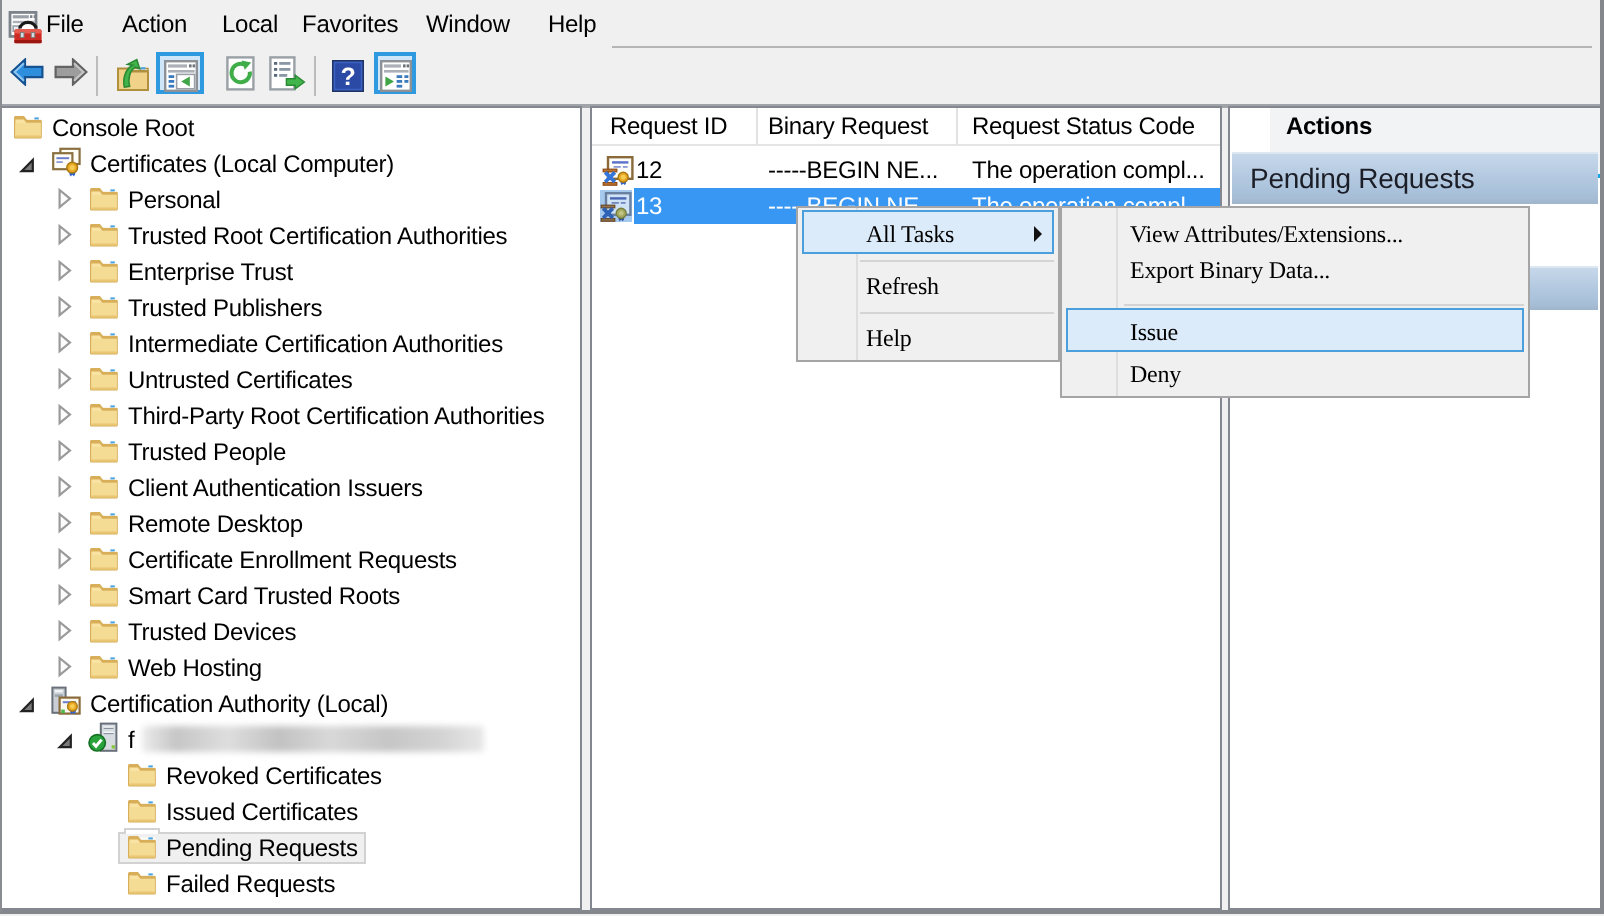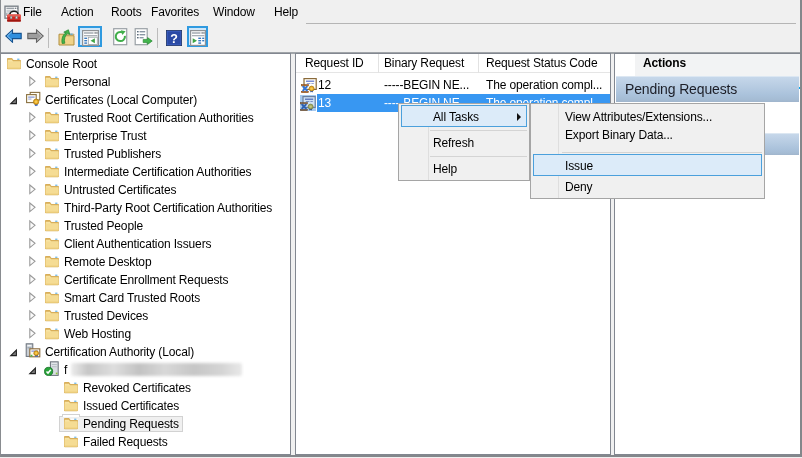--- a/index.html
+++ b/index.html
@@ -68,21 +68,21 @@
   background:linear-gradient(#c6d7ea 0%, #aac2db 72%, #a5bcd4 90%, #a0b5cc 100%);
   border-top:1px solid #dce7f2;
   font-size:14px; color:#1c1e27; line-height:24px; padding-left:9px;
 }
 
 .menu {
   position:absolute; background:#f0f0f0; border:1px solid #a5a5a5;
   z-index:20;
 }
 .menu .gutter { position:absolute; top:0; bottom:0; left:29px; width:1px; background:#dedede; }
-.menu .item { position:absolute; left:2px; right:2px; height:22px; line-height:22px; }
+.menu .item { position:absolute; left:2px; right:2px; height:22px; line-height:22px;font-family:Liberation Serif, serif; }
 .menu .item .txt { position:absolute; left:32px; }
 .menu .hitem { background:#dcebf9; border:1px solid #4ba0dc; }
 .menu .hitem .txt { left:31px; }
 .menu .sep { position:absolute; left:31px; right:2px; height:1px; background:#d4d4d4; }
 .subarrow { position:absolute; right:5px; top:4px; width:0; height:0; border-left:4px solid #111; border-top:4px solid transparent; border-bottom:4px solid transparent; margin-top:3px; }
 </style>
 </head>
 <body>
 
 <div id="menubar">
@@ -95,21 +95,21 @@
     <rect x="2.6" y="9" width="3" height="2.6" fill="#e8eaec" stroke="#9aa1a8" stroke-width="0.8"></rect>
     <path d="M6 10.2 a4 3 0 0 1 8 0" fill="none" stroke="#1a1a1a" stroke-width="1.6"></path>
     <rect x="3.2" y="10.6" width="13.6" height="7" rx="1" fill="#cf2a23"></rect>
     <rect x="3.2" y="10.6" width="13.6" height="2.2" rx="1" fill="#e85c50"></rect>
     <rect x="3.2" y="16" width="13.6" height="1.6" fill="#9c1610"></rect>
     <rect x="6.2" y="12.2" width="1.8" height="2.6" fill="#d8dce0" stroke="#7a7a7a" stroke-width="0.5"></rect>
     <rect x="11.6" y="12.2" width="1.8" height="2.6" fill="#d8dce0" stroke="#7a7a7a" stroke-width="0.5"></rect>
   </svg>
   <span class="mi" style="left:22px;">File</span>
   <span class="mi" style="left:60px;">Action</span>
-  <span class="mi" style="left:110px;">Roots</span>
+  <span class="mi" style="left:110px;">Local</span>
   <span class="mi" style="left:150px;">Favorites</span>
   <span class="mi" style="left:212px;">Window</span>
   <span class="mi" style="left:273px;">Help</span>
   <div id="menuline1"></div>
   <div id="menuline2"></div>
 </div>
 
 <div id="toolbar">
 
   <svg style="left:4px; top:5px;" width="17" height="14" viewBox="0 0 17 14">
@@ -187,42 +187,42 @@
 <div id="tree" class="panel">
   <div id="treerows" style="padding-top:1px;">
       <div class="trow" style="padding-left:5px;"><svg class="ticon" width="16" height="16" viewBox="0 0 16 16">
           <path d="M1 3.8 C1 3.3 1.4 3 1.9 3 H6 l1.3 1.7 H14 c.5 0 .9.3.9.8 v8 c0 .5-.4.8-.9.8 H1.9 C1.4 14.3 1 14 1 13.5 Z" fill="#d8ae59"></path>
           <path d="M7.6 4.9 H14.9 v-0.4 c0-.5-.4-.8-.9-.8 H7.3 Z" fill="#fdfdfb"></path>
           <rect x="11.2" y="3.7" width="2.2" height="1" fill="#4aa3e0"></rect>
           <path d="M1.7 4.8 h4.2 l1.2 1.6 h7.2 v7.2 H1.7 Z" fill="#f8e3a3"></path>
           <path d="M1.7 6.5 h12.6 v6.8 H1.7 Z" fill="#f5dc94"></path>
           <path d="M1.7 13.6 h12.6 v-0.9 H1.7 Z" fill="#eac873"></path>
         </svg><span class="tlabel">Console Root</span></div>
-      <div class="trow" style="padding-left:27px;"><span class="arrowcell"><svg class="ticon" width="16" height="16" viewBox="0 0 16 16">
-            <path d="M1.8 4 L7 8.3 L1.8 12.6 Z" fill="#fcfcfc" stroke="#9a9a9a" stroke-width="1.1"></path>
-          </svg></span><svg class="ticon" width="16" height="16" viewBox="0 0 16 16">
-          <path d="M1 3.8 C1 3.3 1.4 3 1.9 3 H6 l1.3 1.7 H14 c.5 0 .9.3.9.8 v8 c0 .5-.4.8-.9.8 H1.9 C1.4 14.3 1 14 1 13.5 Z" fill="#d8ae59"></path>
-          <path d="M7.6 4.9 H14.9 v-0.4 c0-.5-.4-.8-.9-.8 H7.3 Z" fill="#fdfdfb"></path>
-          <rect x="11.2" y="3.7" width="2.2" height="1" fill="#4aa3e0"></rect>
-          <path d="M1.7 4.8 h4.2 l1.2 1.6 h7.2 v7.2 H1.7 Z" fill="#f8e3a3"></path>
-          <path d="M1.7 6.5 h12.6 v6.8 H1.7 Z" fill="#f5dc94"></path>
-          <path d="M1.7 13.6 h12.6 v-0.9 H1.7 Z" fill="#eac873"></path>
-        </svg><span class="tlabel">Personal</span></div>
       <div class="trow" style="padding-left:8px;"><span class="arrowcell"><svg class="ticon" width="16" height="16" viewBox="0 0 16 16">
             <path d="M1.8 12.6 L7.4 7 L7.4 12.6 Z" fill="#7a7a7a" stroke="#222" stroke-width="1.1"></path>
           </svg></span><svg class="ticon" width="16" height="16" viewBox="0 0 16 16">
           <rect x="5.2" y="1.4" width="9.6" height="7.6" fill="#fffef6" stroke="#8a7040" stroke-width="1.1"></rect>
           <rect x="1.6" y="3.6" width="9.6" height="8" fill="#fffef6" stroke="#8a7040" stroke-width="1.1"></rect>
           <rect x="3.2" y="5.6" width="6.4" height="1" fill="#6a7fd0"></rect>
           <rect x="3.2" y="7.6" width="3.2" height="0.9" fill="#8a9ad8"></rect>
           <path d="M9.3 12.6 l1 2.7 1-1 1.3 0.3 -1-2.7 Z" fill="#2f63d0"></path>
           <path d="M13 12.6 l-1 2.7 -1-1 -1.3 0.3 1-2.7 Z" fill="#2f63d0"></path>
           <circle cx="11.1" cy="10.8" r="2.7" fill="#e8a923" stroke="#a8770f" stroke-width="0.7"></circle>
           <circle cx="11.1" cy="10.8" r="1.3" fill="#f6cc55"></circle>
         </svg><span class="tlabel">Certificates (Local Computer)</span></div>
+      <div class="trow" style="padding-left:27px;"><span class="arrowcell"><svg class="ticon" width="16" height="16" viewBox="0 0 16 16">
+            <path d="M1.8 4 L7 8.3 L1.8 12.6 Z" fill="#fcfcfc" stroke="#9a9a9a" stroke-width="1.1"></path>
+          </svg></span><svg class="ticon" width="16" height="16" viewBox="0 0 16 16">
+          <path d="M1 3.8 C1 3.3 1.4 3 1.9 3 H6 l1.3 1.7 H14 c.5 0 .9.3.9.8 v8 c0 .5-.4.8-.9.8 H1.9 C1.4 14.3 1 14 1 13.5 Z" fill="#d8ae59"></path>
+          <path d="M7.6 4.9 H14.9 v-0.4 c0-.5-.4-.8-.9-.8 H7.3 Z" fill="#fdfdfb"></path>
+          <rect x="11.2" y="3.7" width="2.2" height="1" fill="#4aa3e0"></rect>
+          <path d="M1.7 4.8 h4.2 l1.2 1.6 h7.2 v7.2 H1.7 Z" fill="#f8e3a3"></path>
+          <path d="M1.7 6.5 h12.6 v6.8 H1.7 Z" fill="#f5dc94"></path>
+          <path d="M1.7 13.6 h12.6 v-0.9 H1.7 Z" fill="#eac873"></path>
+        </svg><span class="tlabel">Personal</span></div>
       <div class="trow" style="padding-left:27px;"><span class="arrowcell"><svg class="ticon" width="16" height="16" viewBox="0 0 16 16">
             <path d="M1.8 4 L7 8.3 L1.8 12.6 Z" fill="#fcfcfc" stroke="#9a9a9a" stroke-width="1.1"></path>
           </svg></span><svg class="ticon" width="16" height="16" viewBox="0 0 16 16">
           <path d="M1 3.8 C1 3.3 1.4 3 1.9 3 H6 l1.3 1.7 H14 c.5 0 .9.3.9.8 v8 c0 .5-.4.8-.9.8 H1.9 C1.4 14.3 1 14 1 13.5 Z" fill="#d8ae59"></path>
           <path d="M7.6 4.9 H14.9 v-0.4 c0-.5-.4-.8-.9-.8 H7.3 Z" fill="#fdfdfb"></path>
           <rect x="11.2" y="3.7" width="2.2" height="1" fill="#4aa3e0"></rect>
           <path d="M1.7 4.8 h4.2 l1.2 1.6 h7.2 v7.2 H1.7 Z" fill="#f8e3a3"></path>
           <path d="M1.7 6.5 h12.6 v6.8 H1.7 Z" fill="#f5dc94"></path>
           <path d="M1.7 13.6 h12.6 v-0.9 H1.7 Z" fill="#eac873"></path>
         </svg><span class="tlabel">Trusted Root Certification Authorities</span></div>

